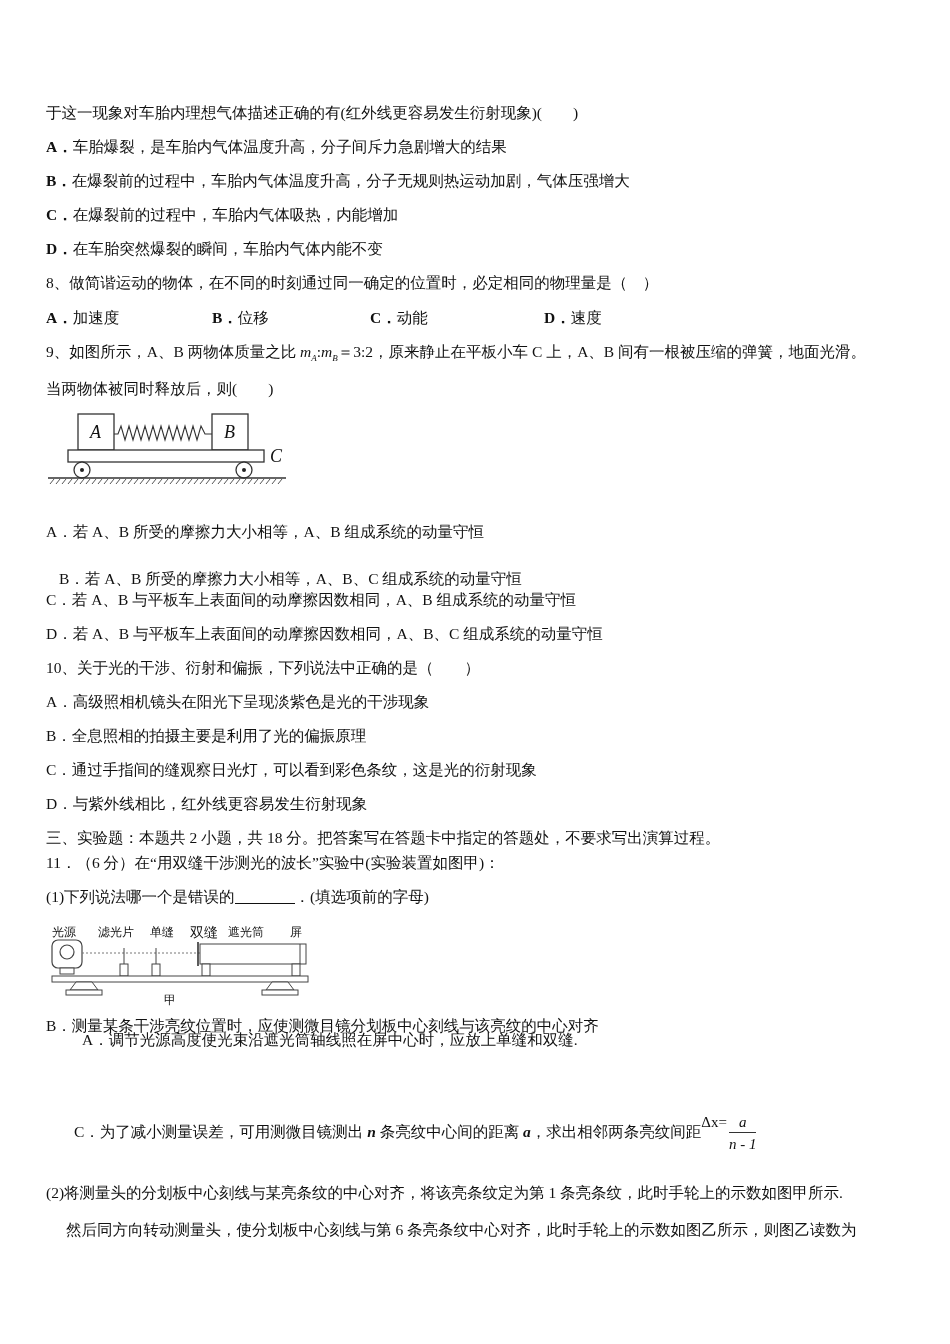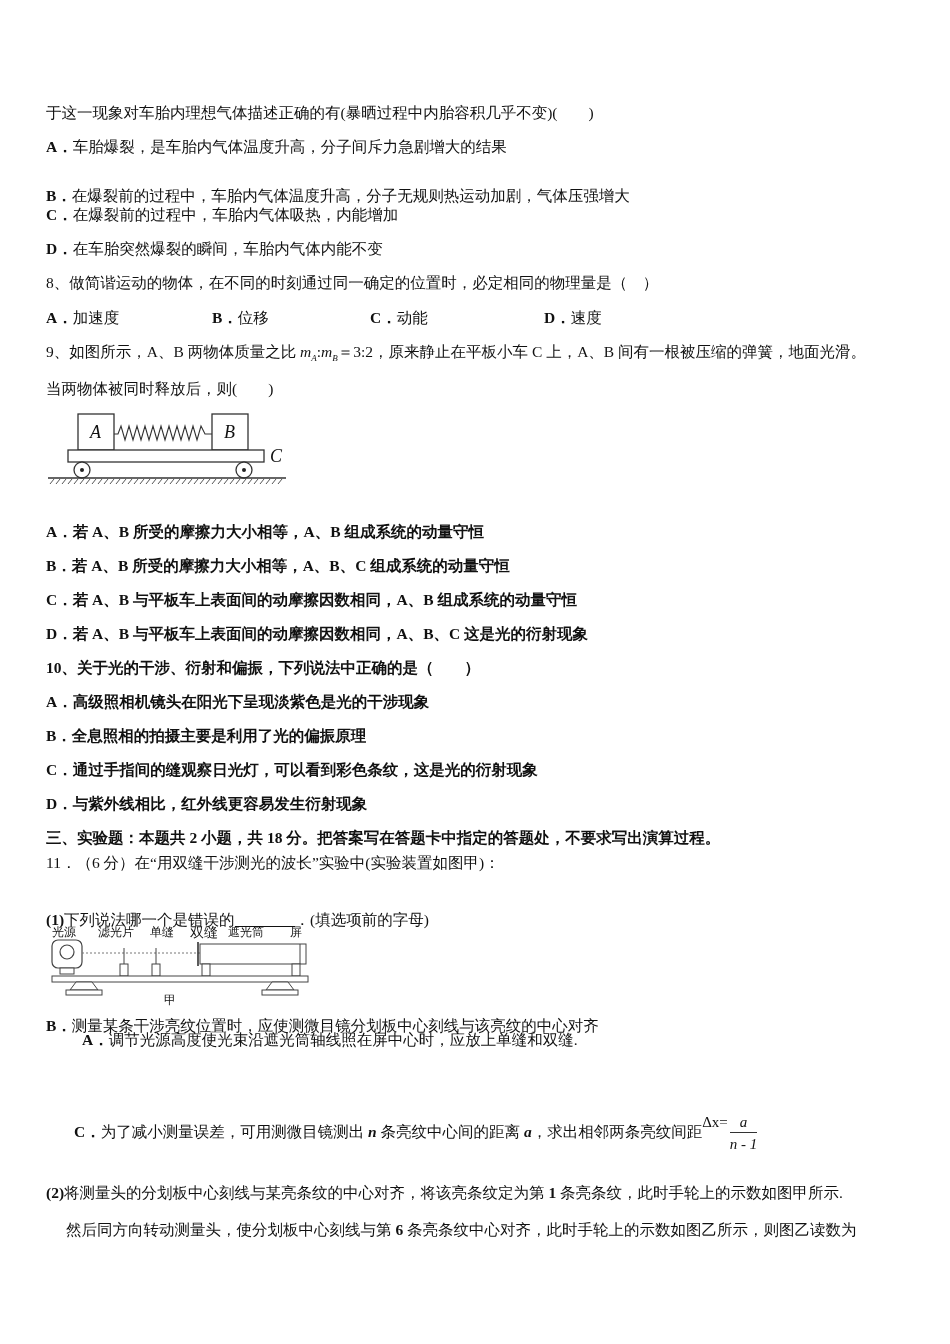--- a/index.html
+++ b/index.html
@@ -1,35 +1,35 @@
 <!DOCTYPE html>
 <html><head>
 <meta charset="utf-8">
 <style>
   html, body { margin: 0; padding: 0; background: #ffffff; }
   body { width: 950px; height: 1344px; position: relative; overflow: hidden;
          font-family: "Liberation Serif", "DejaVu Serif", serif; color: #111; }
   .line { position: absolute; left: 46px; font-size: 15.5px; line-height: 20px; white-space: nowrap; }
-  .b { font-weight: bold; }
+  .b { font-weight: normal; }
   .opt-label { font-weight: bold; }
   .inline-opts span.opt { position: absolute; white-space: nowrap; }
   .fig { position: absolute; }
   .frac { display: inline-block; vertical-align: middle; text-align: center; font-style: italic; font-size: 15px; margin-left: 2px; }
   .frac .num { display: block; padding: 0 6px; border-bottom: 1px solid #333; line-height: 20px; }
   .frac .den { display: block; line-height: 22px; }
   .delta { font-size: 15px; vertical-align: 10px; }
   .blank { display: inline-block; width: 60px; border-bottom: 1.5px solid #111; height: 14px; vertical-align: -2px; }
   i.var { font-weight: bold; font-style: italic; }
 </style>
 </head>
 <body>
 
-<div class="line" style="top:103px;">于这一现象对车胎内理想气体描述正确的有(暴晒过程中内胎容积几乎不变)(　　)</div>
+<div class="line" style="top:103px;">于这一现象对车胎内理想气体描述正确的有(红外线更容易发生衍射现象)(　　)</div>
 <div class="line" style="top:137px;"><span class="opt-label">A．</span><span>车胎爆裂，是车胎内气体温度升高，分子间斥力急剧增大的结果</span></div>
-<div class="line" style="top:171px;margin-top:15px;"><span class="opt-label">B．</span><span>在爆裂前的过程中，车胎内气体温度升高，分子无规则热运动加剧，气体压强增大</span></div>
+<div class="line" style="top:171px;"><span class="opt-label">B．</span><span>在爆裂前的过程中，车胎内气体温度升高，分子无规则热运动加剧，气体压强增大</span></div>
 <div class="line" style="top:205px;"><span class="opt-label">C．</span><span>在爆裂前的过程中，车胎内气体吸热，内能增加</span></div>
 <div class="line" style="top:239px;"><span class="opt-label">D．</span><span>在车胎突然爆裂的瞬间，车胎内气体内能不变</span></div>
 
 <div class="line" style="top:273px;">8、做简谐运动的物体，在不同的时刻通过同一确定的位置时，必定相同的物理量是（　）</div>
 <div class="line inline-opts" style="top:308px; width:620px; height:20px;">
   <span class="opt" style="left:0px;"><span class="opt-label">A．</span><span>加速度</span></span>
   <span class="opt" style="left:166px;"><span class="opt-label">B．</span><span>位移</span></span>
   <span class="opt" style="left:324px;"><span class="opt-label">C．</span><span>动能</span></span>
   <span class="opt" style="left:498px;"><span class="opt-label">D．</span><span>速度</span></span>
 </div>
@@ -89,34 +89,34 @@
         <line x1="228" y1="80" x2="232" y2="75"></line>
         <line x1="234" y1="80" x2="238" y2="75"></line>
     </g>
   </svg>
   <span style="position:absolute; left:46px; top:18px; font-style:italic; font-size:18px;">A</span>
   <span style="position:absolute; left:180px; top:18px; font-style:italic; font-size:18px;">B</span>
   <span style="position:absolute; left:226px; top:42px; font-style:italic; font-size:18px;">C</span>
 </div>
 
 <div class="line b" style="top:522px;"><span>A．</span><span>若 A、B 所受的摩擦力大小相等，A、B 组成系统的动量守恒</span></div>
-<div class="line b" style="top:556px;"><span>B．</span><span>若 A、B 所受的摩擦力大小相等，A、B、C 组成系统的动量守恒</span></div>
+<div class="line b" style="top:569px;margin-left:13px;"><span>B．</span><span>若 A、B 所受的摩擦力大小相等，A、B、C 组成系统的动量守恒</span></div>
 <div class="line b" style="top:590px;"><span>C．</span><span>若 A、B 与平板车上表面间的动摩擦因数相同，A、B 组成系统的动量守恒</span></div>
-<div class="line b" style="top:624px;"><span>D．</span><span>若 A、B 与平板车上表面间的动摩擦因数相同，A、B、C 这是光的衍射现象</span></div>
+<div class="line b" style="top:624px;"><span>D．</span><span>若 A、B 与平板车上表面间的动摩擦因数相同，A、B、C 组成系统的动量守恒</span></div>
 
 <div class="line b" style="top:658px;">10、关于光的干涉、衍射和偏振，下列说法中正确的是（　　）</div>
 <div class="line b" style="top:692px;"><span>A．</span><span>高级照相机镜头在阳光下呈现淡紫色是光的干涉现象</span></div>
 <div class="line b" style="top:726px;"><span>B．</span><span>全息照相的拍摄主要是利用了光的偏振原理</span></div>
 <div class="line b" style="top:760px;"><span>C．</span><span>通过手指间的缝观察日光灯，可以看到彩色条纹，这是光的衍射现象</span></div>
 <div class="line b" style="top:794px;"><span>D．</span><span>与紫外线相比，红外线更容易发生衍射现象</span></div>
 
 <div class="line b" style="top:828px;">三、实验题：本题共 2 小题，共 18 分。把答案写在答题卡中指定的答题处，不要求写出演算过程。</div>
 
 <div class="line" style="top:853px;">11．（6 分）在“用双缝干涉测光的波长”实验中(实验装置如图甲)：</div>
-<div class="line" style="top:887px;margin-top:23px;"><span class="b">(1)</span><span>下列说法哪一个是错误的</span><span class="blank"></span><span>．(填选项前的字母)</span></div>
+<div class="line" style="top:887px;"><span class="b">(1)</span><span>下列说法哪一个是错误的</span><span class="blank"></span><span>．(填选项前的字母)</span></div>
 
 <div class="fig" style="left:46px; top:920px; width:270px; height:92px;">
   <svg width="270" height="92" viewBox="0 0 270 92">
     <rect x="6" y="20" width="30" height="28" rx="6" fill="#fff" stroke="#444" stroke-width="1.2"></rect>
     <circle cx="21" cy="32" r="7" fill="none" stroke="#444" stroke-width="1.2"></circle>
     <rect x="14" y="48" width="14" height="6" fill="#fff" stroke="#444"></rect>
     <line x1="36" y1="33" x2="256" y2="33" stroke="#777" stroke-dasharray="2,2"></line>
     <rect x="74" y="44" width="8" height="12" fill="#fff" stroke="#444"></rect>
     <line x1="78" y1="28" x2="78" y2="44" stroke="#444"></line>
     <rect x="106" y="44" width="8" height="12" fill="#fff" stroke="#444"></rect>

